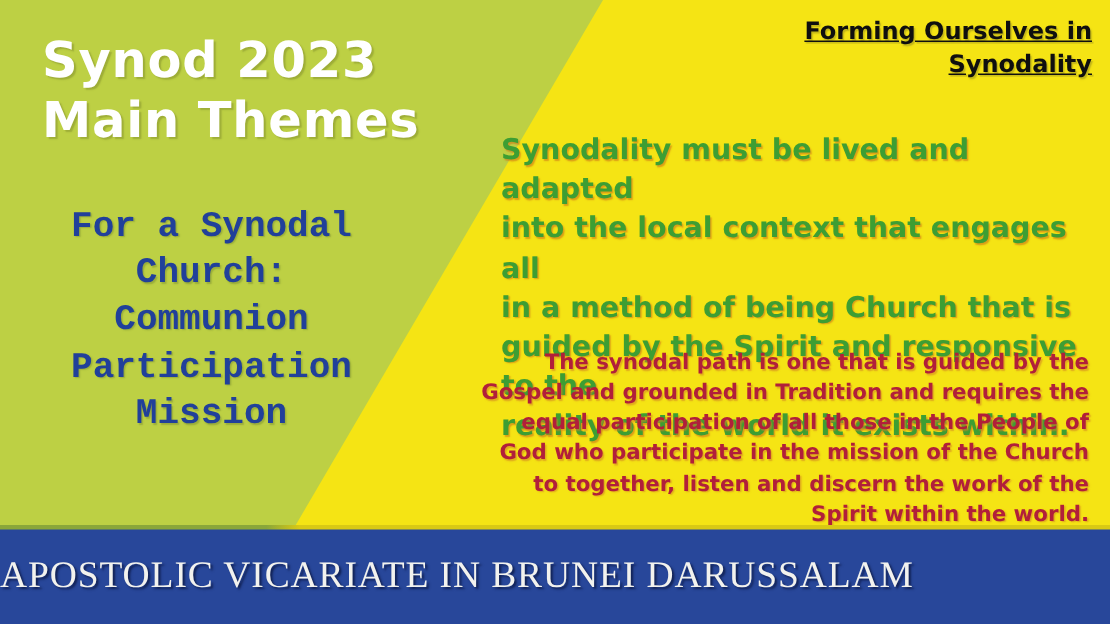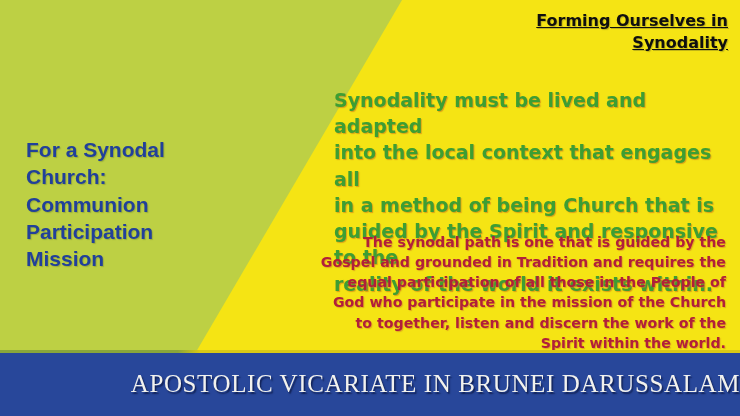--- a/index.html
+++ b/index.html
@@ -57,26 +57,27 @@
     letter-spacing: 0.5px;
     text-shadow: 1.5px 1.5px 1px rgba(120,130,40,0.45);
     white-space: pre-line;
   }
   .subtitle {
     position: absolute;
     left: 26px;
     top: 136px;
     width: 230px;
     color: #21409a;
-    font-family: Liberation Sans, sans-serif;
-    font-weight: bold;
-    font-size: 21px;
+    font-family: Liberation Mono, monospace;
+    font-weight: bold;
+    font-size: 24px;
     line-height: 1.3;
     text-shadow: 1px 1px 1px rgba(90,110,40,0.35);
     white-space: pre-line;
+    text-align: center;
   }
 
   
   .right-col {
     position: absolute;
     left: 300px; top: 0;
     width: 440px; height: 352px;
     z-index: 3;
   }
   .right-heading {
@@ -127,21 +128,21 @@
   .banner {
     position: absolute;
     left: 0;
     top: 352px;
     width: 740px;
     height: 64px;
     background: #28479a;
     z-index: 4;
     display: flex;
     align-items: center;
-    justify-content: flex-end;
+    justify-content: flex-start;
   }
   .banner-text {
     color: #f2f2ee;
     font-family: "Liberation Serif", serif;
     font-size: 25px;
     letter-spacing: 0.6px;
     text-shadow: 1.5px 1.5px 1.5px rgba(10,20,60,0.75);
     white-space: nowrap;
   }
   .banner-strip {
@@ -156,20 +157,22 @@
 </style>
 </head>
 <body>
 
 <div id="slide">
 
   <div class="bg-green"></div>
   <div class="bg-yellow"></div>
 
   <div class="left-col">
+    <div class="main-title">Synod 2023
+Main Themes</div>
     <div class="subtitle">For a Synodal
 Church:
 Communion
 Participation
 Mission</div>
   </div>
 
   <div class="right-col">
     <div class="right-heading">Forming Ourselves in
 Synodality</div>

